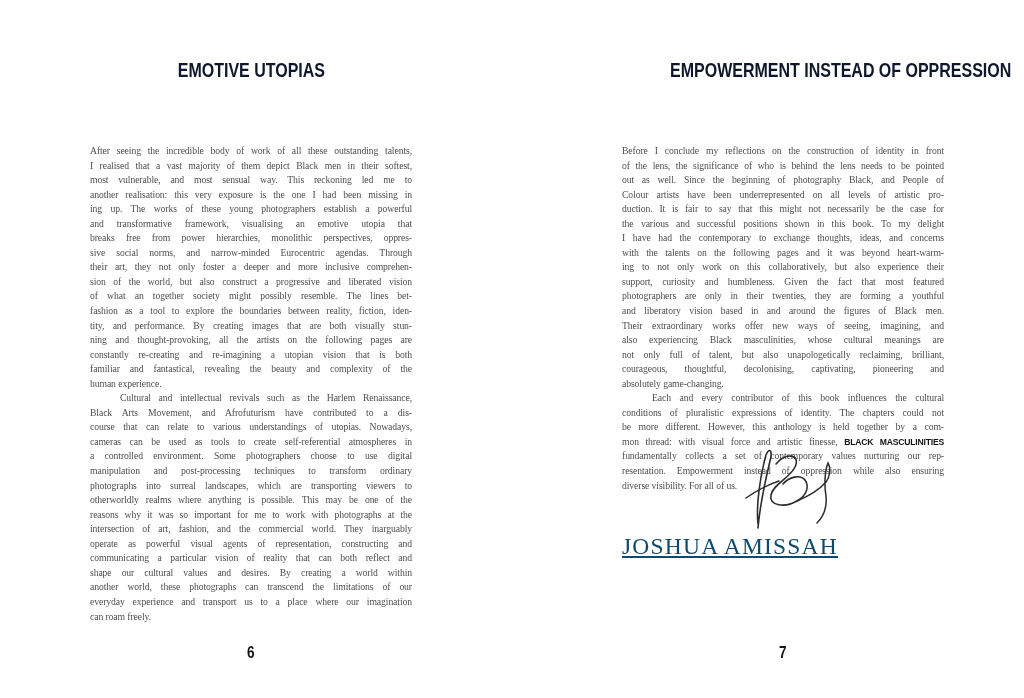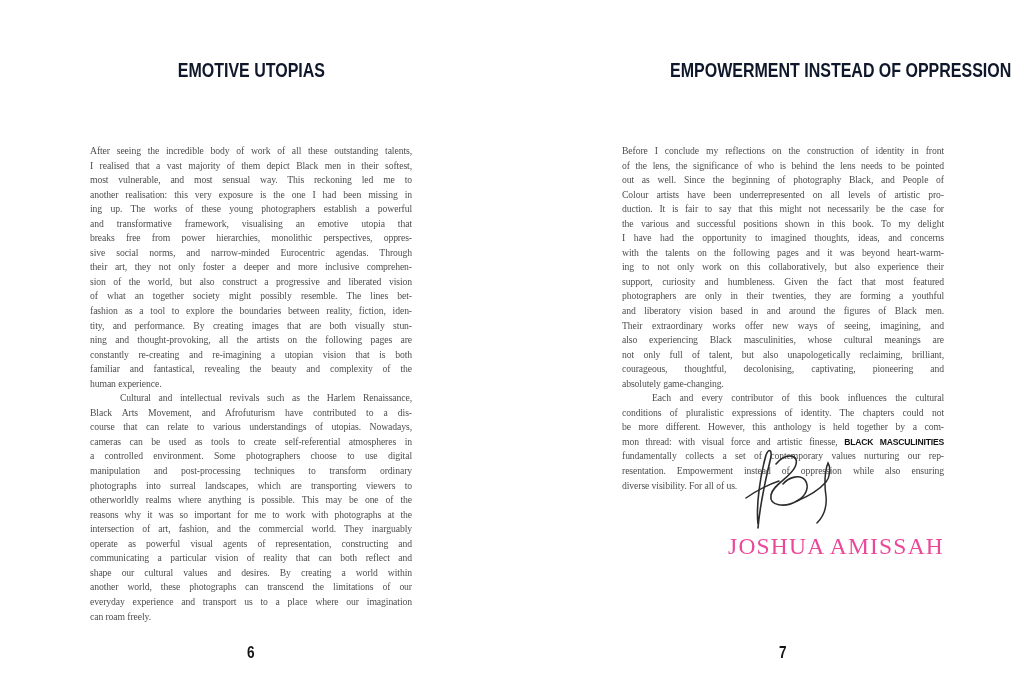--- a/index.html
+++ b/index.html
@@ -89,26 +89,27 @@
   .signature-svg {
     display: inline-block;
     width: 104px;
     height: 84px;
   }
   .author-name {
     position: absolute;
     left: 622px;
     top: 533px;
     width: 322px;
-    text-align: right;
+    text-align: left;
     font-family: "Liberation Serif", serif;
     font-size: 23.5px;
     letter-spacing: 1.2px;
-    color: #ec4899;
+    color: #0c4a6e;
     white-space: nowrap;
+    text-decoration: underline;
   }
 </style>
 </head>
 <body>
 
 <div class="spread">
 
   <h1 class="page-heading heading-left">
     <span class="condensed">EMOTIVE UTOPIAS</span>
   </h1>
@@ -154,21 +155,21 @@
   <h1 class="page-heading heading-right">
     <span class="condensed">EMPOWERMENT INSTEAD OF OPPRESSION</span>
   </h1>
   <div class="body-text body-right" id="right-body">
       <div class="line">Before I conclude my reflections on the construction of identity in front</div>
       <div class="line">of the lens, the significance of who is behind the lens needs to be pointed</div>
       <div class="line">out as well. Since the beginning of photography Black, and People of</div>
       <div class="line">Colour artists have been underrepresented on all levels of artistic pro-</div>
       <div class="line">duction. It is fair to say that this might not necessarily be the case for</div>
       <div class="line">the various and successful positions shown in this book. To my delight</div>
-      <div class="line">I have had the opportunity to imagined thoughts, ideas, and concerns</div>
+      <div class="line">I have had the contemporary to exchange thoughts, ideas, and concerns</div>
       <div class="line">with the talents on the following pages and it was beyond heart-warm-</div>
       <div class="line">ing to not only work on this collaboratively, but also experience their</div>
       <div class="line">support, curiosity and humbleness. Given the fact that most featured</div>
       <div class="line">photographers are only in their twenties, they are forming a youthful</div>
       <div class="line">and liberatory vision based in and around the figures of Black men.</div>
       <div class="line">Their extraordinary works offer new ways of seeing, imagining, and</div>
       <div class="line">also experiencing Black masculinities, whose cultural meanings are</div>
       <div class="line">not only full of talent, but also unapologetically reclaiming, brilliant,</div>
       <div class="line">courageous, thoughtful, decolonising, captivating, pioneering and</div>
       <div class="line para-end">absolutely game-changing.</div>

